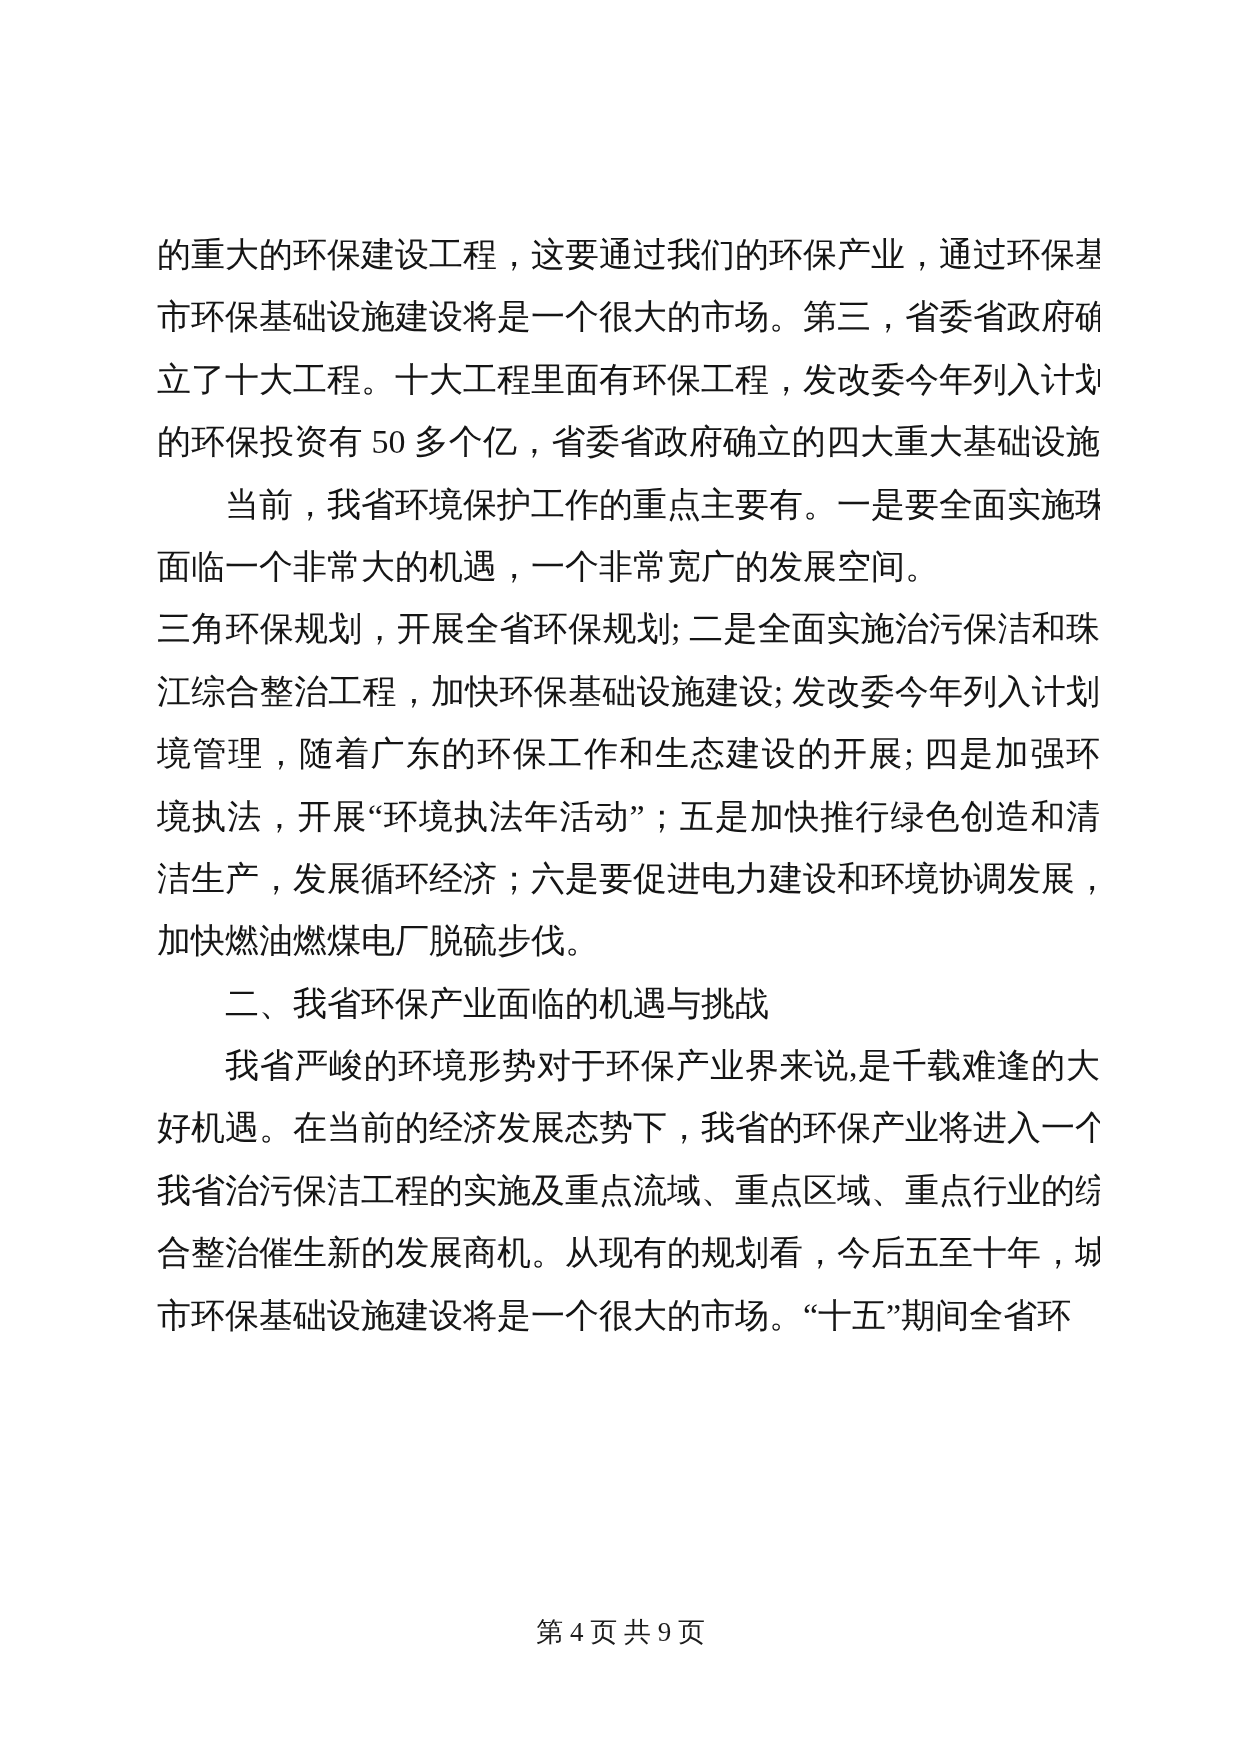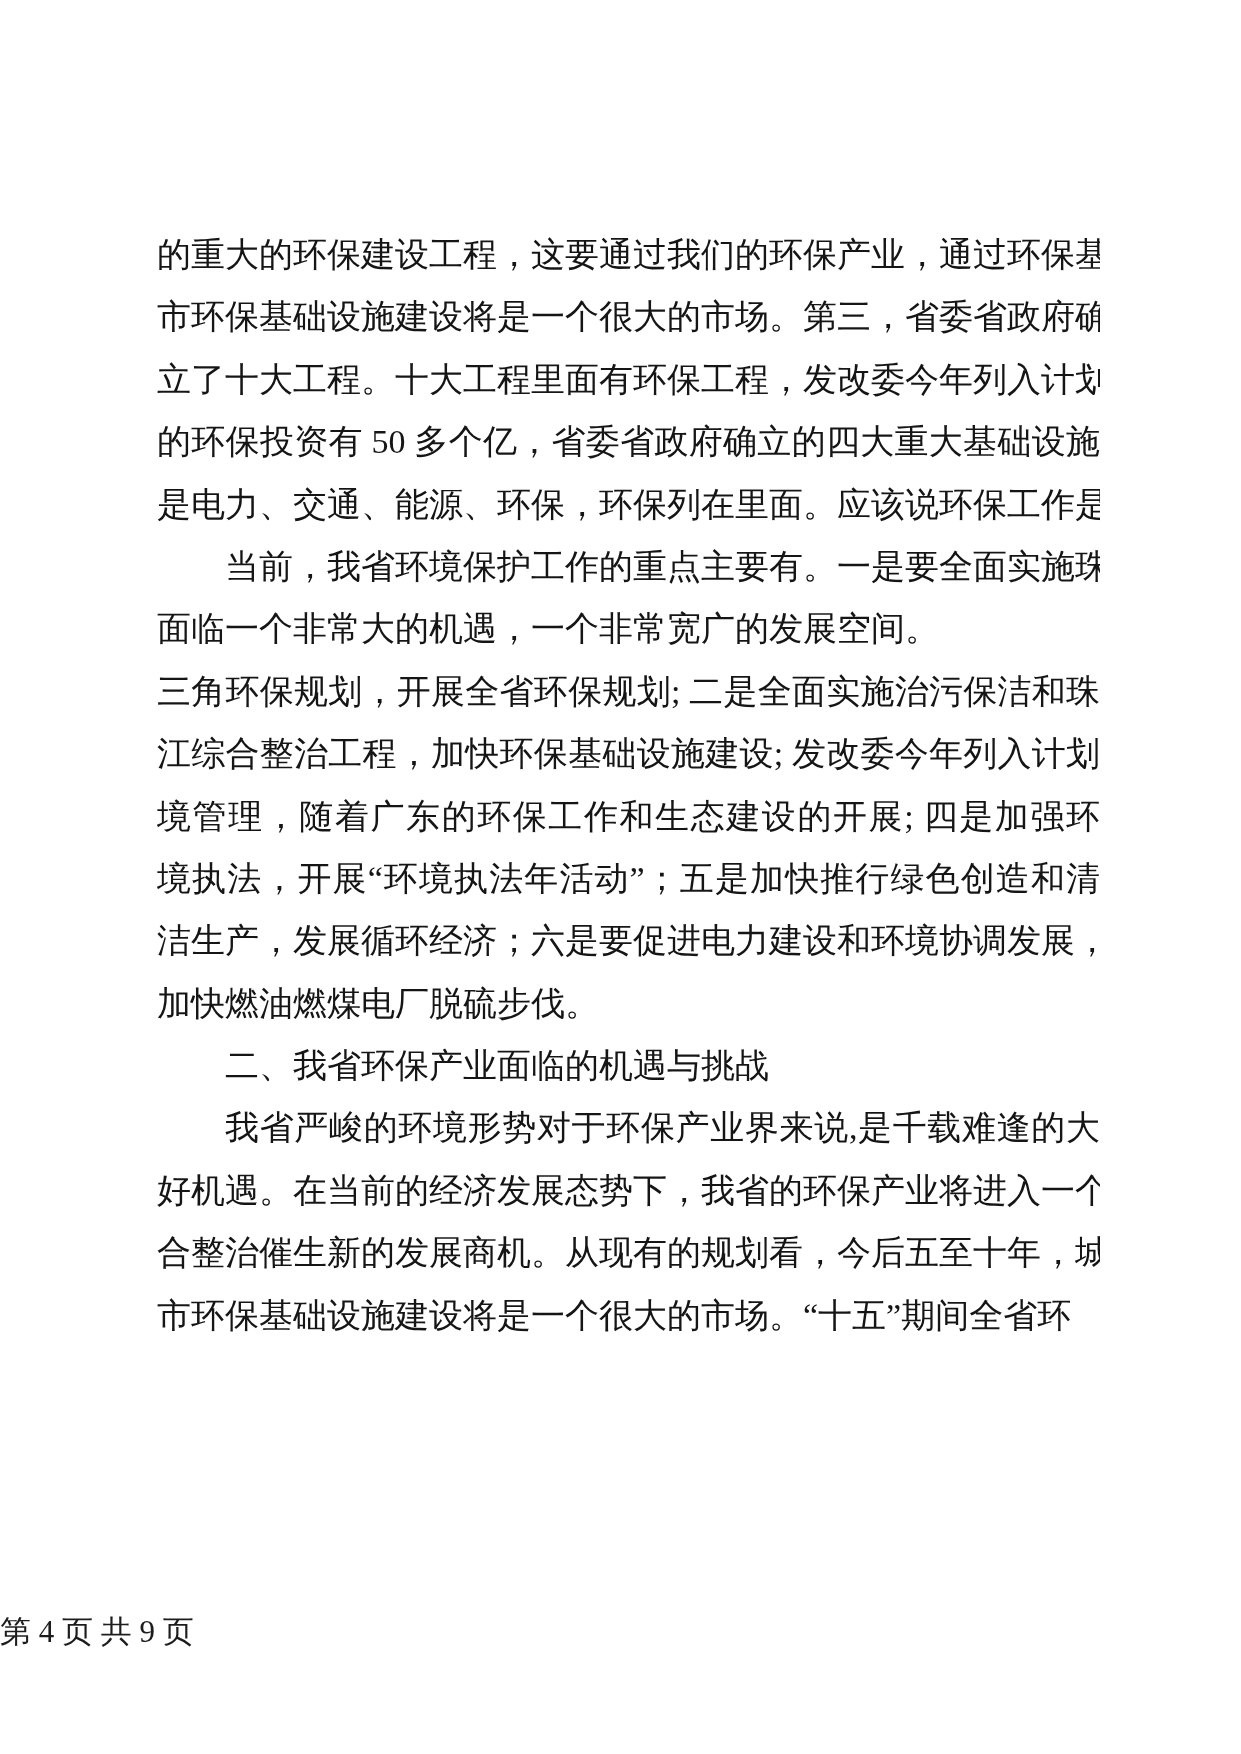--- a/index.html
+++ b/index.html
@@ -39,45 +39,45 @@
   .line.indent {
     text-indent: 2em;
   }
   .footer {
     position: absolute;
     left: 0;
     right: 0;
     top: 1612px;
     height: 40px;
     line-height: 40px;
-    text-align: left;
-    font-size: 31px;
+    text-align: center;
+    font-size: 27px;
     color: #1c1c1c;
   }
 </style>
 </head>
 <body>
 
 <div class="page">
   <div class="body-text">
       <div class="line">的重大的环保建设工程，这要通过我们的环保产业，通过环保基</div>
       <div class="line">市环保基础设施建设将是一个很大的市场。第三，省委省政府确</div>
       <div class="line">立了十大工程。十大工程里面有环保工程，发改委今年列入计划</div>
       <div class="line">的环保投资有 50 多个亿，省委省政府确立的四大重大基础设施</div>
-      <div class="line">是电力、交通、能源、环保，环保列在里面。应该说环保工作是</div>
       <div class="line indent">当前，我省环境保护工作的重点主要有。一是要全面实施珠</div>
       <div class="line last">面临一个非常大的机遇，一个非常宽广的发展空间。</div>
       <div class="line">三角环保规划，开展全省环保规划; 二是全面实施治污保洁和珠</div>
       <div class="line">江综合整治工程，加快环保基础设施建设; 发改委今年列入计划</div>
       <div class="line">境管理，随着广东的环保工作和生态建设的开展; 四是加强环</div>
       <div class="line">境执法，开展“环境执法年活动”；五是加快推行绿色创造和清</div>
       <div class="line">洁生产，发展循环经济；六是要促进电力建设和环境协调发展，</div>
       <div class="line last">加快燃油燃煤电厂脱硫步伐。</div>
       <div class="line last indent">二、我省环保产业面临的机遇与挑战</div>
       <div class="line indent">我省严峻的环境形势对于环保产业界来说,是千载难逢的大</div>
       <div class="line">好机遇。在当前的经济发展态势下，我省的环保产业将进入一个</div>
+      <div class="line">我省治污保洁工程的实施及重点流域、重点区域、重点行业的综</div>
       <div class="line">合整治催生新的发展商机。从现有的规划看，今后五至十年，城</div>
       <div class="line last">市环保基础设施建设将是一个很大的市场。“十五”期间全省环</div>
     </div>
   <div class="footer">
     <span>第 4 页 共 9 页</span>
   </div>
 </div>
 
 </body></html>

